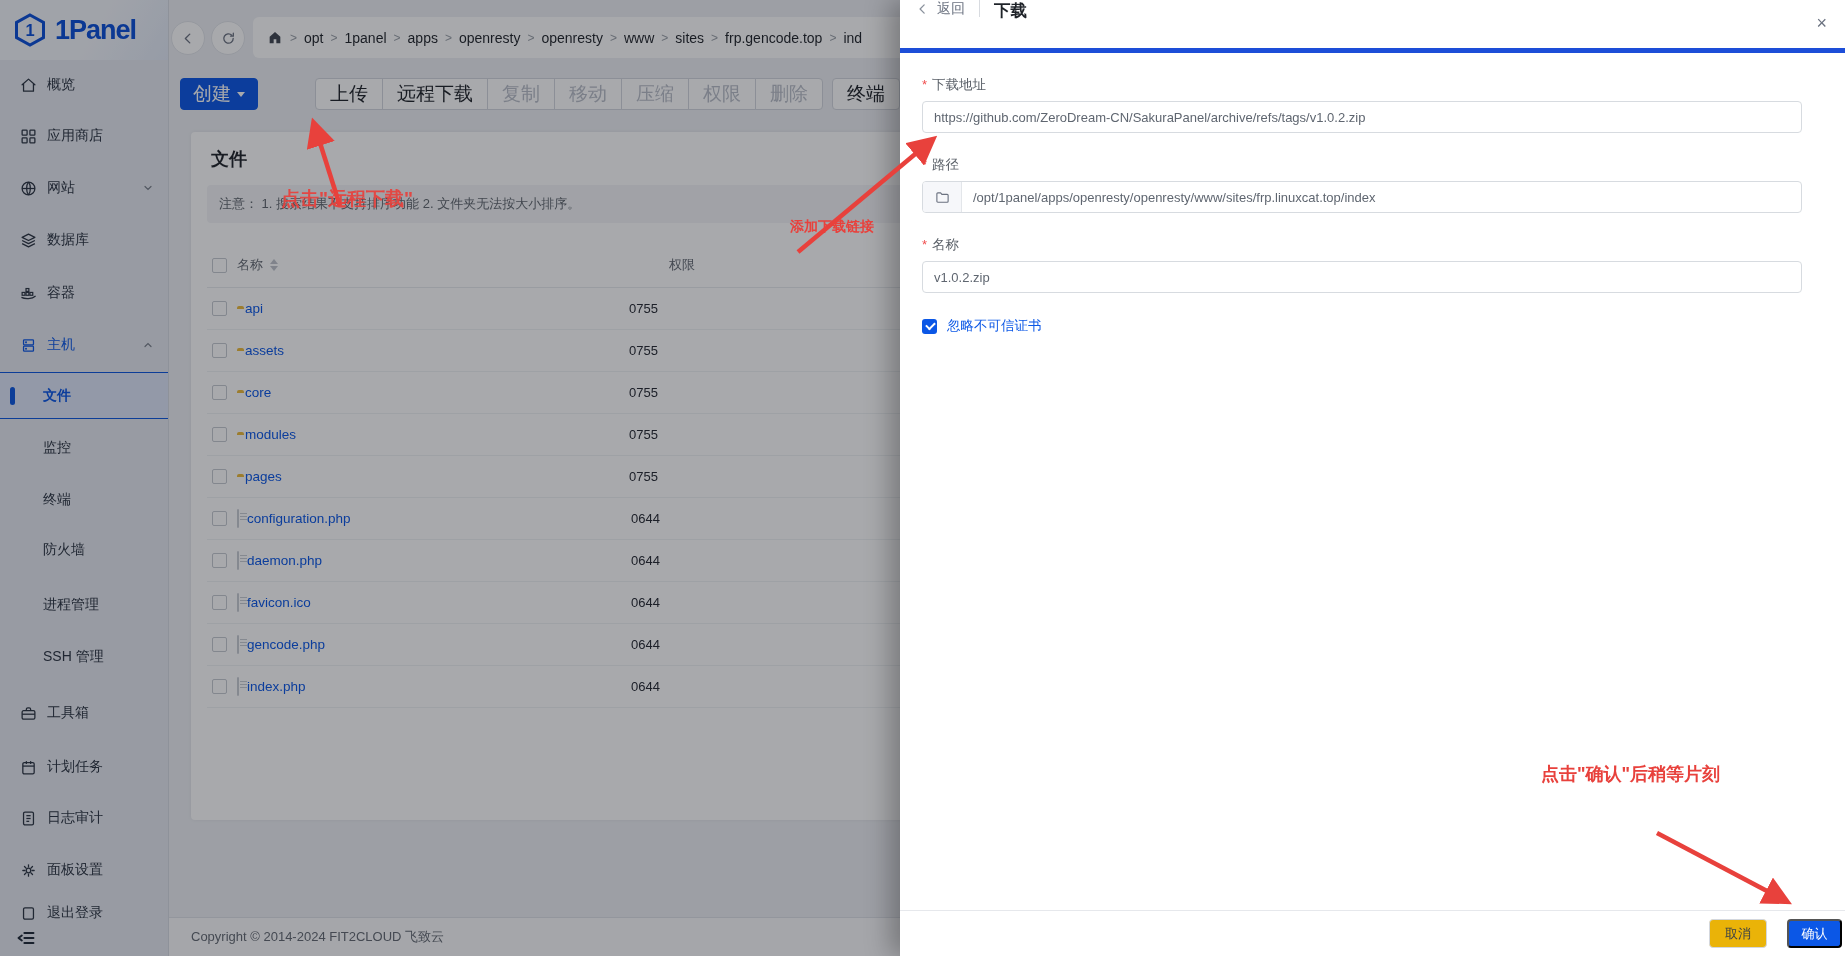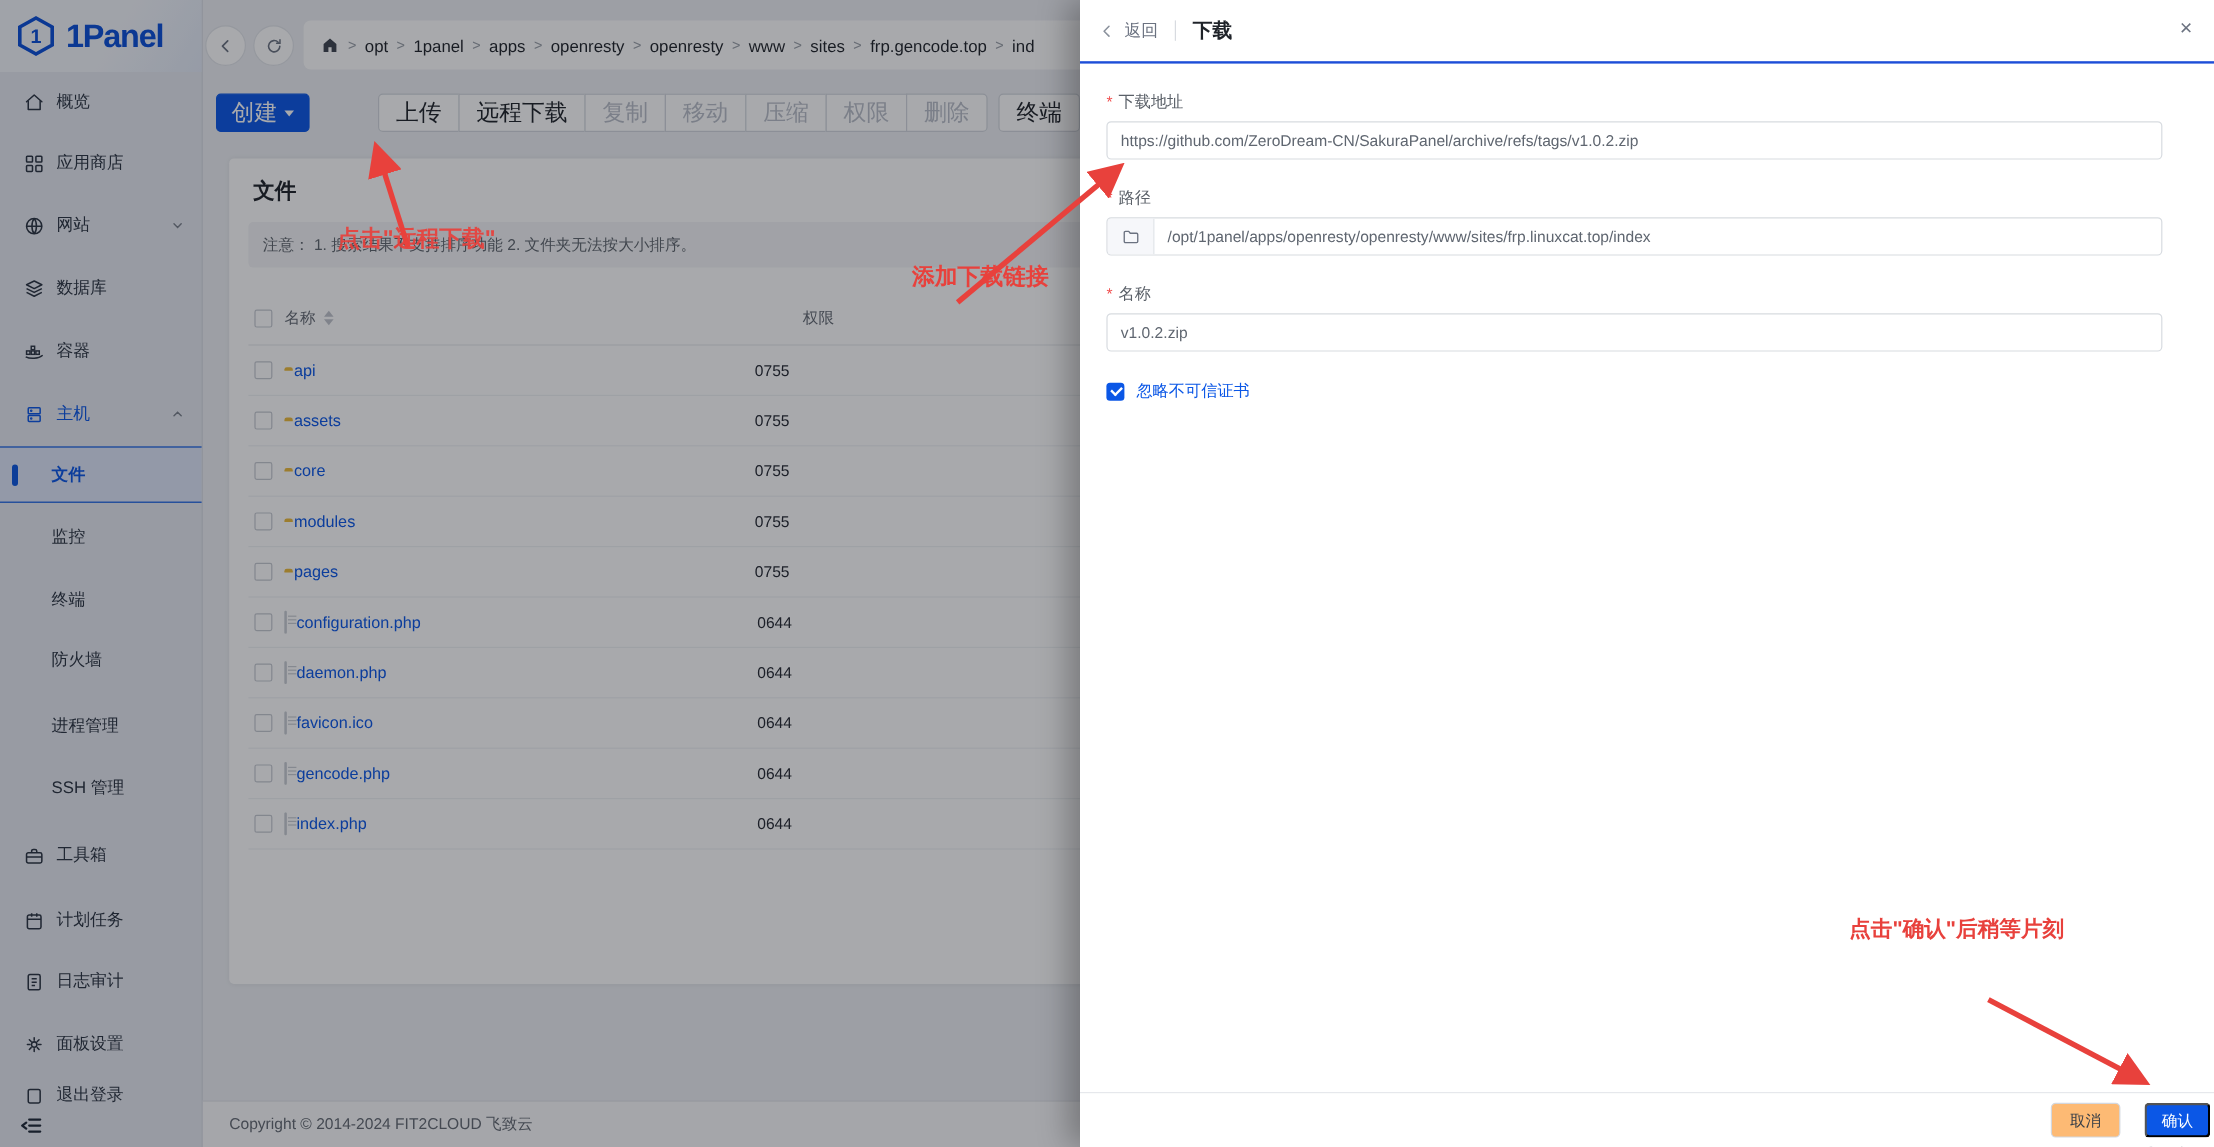--- a/index.html
+++ b/index.html
@@ -59,38 +59,38 @@
   .trow .fname{width:384px;}
   .fperm{font-size:13px;color:#262a33;}
 
   .page-footer{position:absolute;left:169px;right:0;bottom:0;height:39px;background:#fbfbfc;border-top:1px solid #dfe2e8;box-sizing:border-box;font-size:13px;color:#646a73;line-height:37px;padding-left:22px;}
 
   
   .overlay{position:absolute;inset:0;background:rgba(15,18,25,0.36);z-index:40;}
 
   
   .drawer{position:absolute;left:900px;top:0;width:945px;height:956px;background:#fff;z-index:50;box-shadow:-10px 0 24px rgba(0,0,0,.28);}
-  .d-header{height:53px;border-bottom:2px solid #1d4ed8;display:flex;align-items:center;padding:0 16px;box-sizing:border-box;position:relative;}
+  .d-header{height:53px;border-bottom:5px solid #1d4ed8;display:flex;align-items:flex-start;padding:0 16px;box-sizing:border-box;position:relative;}
   .d-back{display:flex;align-items:center;gap:7px;color:#6b7280;font-size:14px;cursor:pointer;}
   .d-divider{width:1px;height:17px;background:#d8dbe0;margin:0 14px;}
   .d-title{font-size:16.5px;font-weight:600;color:#1f2329;}
   .d-close{position:absolute;right:18px;top:14px;font-size:18px;color:#6b7280;cursor:pointer;line-height:1;}
   .d-body{padding:24px 0 0 22px;}
   .f-label{display:flex;align-items:center;font-size:13.5px;color:#5a6068;line-height:16px;margin-bottom:8px;}
   .f-label .req{color:#f04f4f;margin-right:5px;font-size:13px;}
   .f-input{width:880px;height:32px;border:1px solid #d7dbe0;border-radius:4px;box-sizing:border-box;display:flex;align-items:center;font-size:13px;color:#5f6670;background:#fff;margin-bottom:24px;overflow:hidden;}
   .f-input .val{padding:0 11px;white-space:nowrap;}
   .f-input .prepend{width:38px;height:100%;background:#f6f7fa;border-right:1px solid #e3e6ea;display:flex;align-items:center;justify-content:center;flex:none;cursor:pointer;}
   .chk-row{display:flex;align-items:center;gap:10px;margin:20px 0 10px 0;cursor:pointer;}
   .chk-box{width:15px;height:15px;background:#0b57e6;border-radius:3px;position:relative;flex:none;}
   .chk-box:after{content:"";position:absolute;left:3.5px;top:3.5px;width:7px;height:4px;border-left:2px solid #fff;border-bottom:2px solid #fff;transform:rotate(-45deg);}
   .chk-label{font-size:13.5px;color:#0b57e6;}
   .helper{font-size:12.5px;color:#8d939c;width:770px;line-height:18px;}
   .d-footer{position:absolute;left:0;right:0;bottom:0;height:46px;border-top:1px solid #e6e8ec;display:flex;align-items:center;justify-content:flex-end;padding-right:3px;gap:20px;box-sizing:border-box;background:#fff;}
-  .d-btn-cancel{width:58px;height:29px;border:1px solid #d3d7de;border-radius:4px;background:#fdba74;color:#3a4048;font-size:13px;display:flex;align-items:center;justify-content:center;cursor:pointer;}
+  .d-btn-cancel{width:58px;height:29px;border:1px solid #d3d7de;border-radius:4px;background:#eab308;color:#3a4048;font-size:13px;display:flex;align-items:center;justify-content:center;cursor:pointer;}
   .d-btn-confirm{width:55px;height:29px;border-radius:4px;background:#0b57e6;color:#fff;font-size:13px;display:flex;align-items:center;justify-content:center;cursor:pointer;}
 
   
   .annotations{position:absolute;inset:0;z-index:60;pointer-events:none;}
   .ann-text{position:absolute;color:#e8413c;font-weight:bold;white-space:nowrap;}
   .watermark{position:absolute;left:1745px;top:932px;font-size:13px;color:#9aa0a8;font-weight:normal;margin-top:21px;}
 
   svg{display:block;}
 </style>
 </head>
@@ -489,18 +489,18 @@
       <defs>
         <marker id="ah" markerWidth="6.5" markerHeight="6.5" refX="5" refY="3.25" orient="auto">
           <path d="M0,0 L6.5,3.25 L0,6.5 Z" fill="#e8413c"></path>
         </marker>
       </defs>
       <line x1="340" y1="206" x2="314" y2="124" stroke="#e8413c" stroke-width="4.5" marker-end="url(#ah)"></line>
       <line x1="798" y1="252" x2="932" y2="140" stroke="#e8413c" stroke-width="4.5" marker-end="url(#ah)"></line>
       <line x1="1657" y1="833" x2="1786" y2="901" stroke="#e8413c" stroke-width="4.5" marker-end="url(#ah)"></line>
     </svg>
     <div class="ann-text" style="left:281px;top:186px;font-size:19px;opacity:.92">点击"远程下载"</div>
-    <div class="ann-text" style="left:760px;top:218px;font-size:19px">添加下载链接</div>
+    <div class="ann-text" style="left:790px;top:218px;font-size:14px">添加下载链接</div>
     <div class="ann-text" style="left:1541px;top:762px;font-size:18px">点击"确认"后稍等片刻</div>
     <div class="watermark">CSDN @mei232</div>
   </div>
 
 </div>
 
 </body></html>

